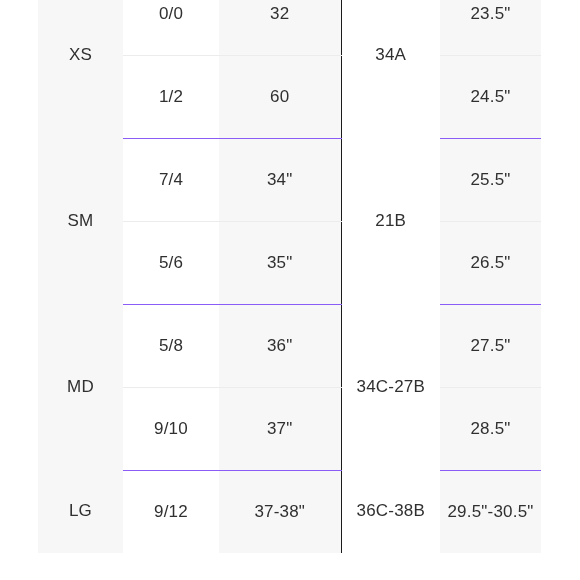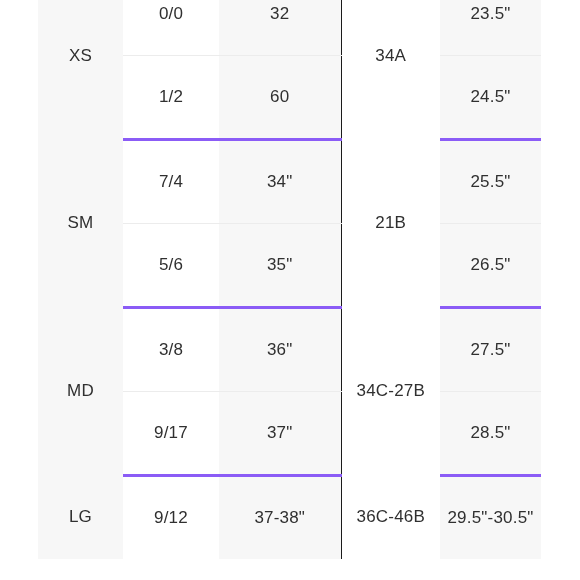--- a/index.html
+++ b/index.html
@@ -56,21 +56,21 @@
   td.shade  { background: #f7f7f7; }
   td.plain  { background: #ffffff; }
 
   
   tr.sub-top td.ruled {
     border-bottom: 1px solid #ececec;
   }
 
   
   tr.group-end td {
-    border-bottom: 3px solid #8b5cf6;
+    border-bottom: 1px solid #8b5cf6;
   }
 
   
   td.vrule-right {
     border-right: 1.5px solid #1b1b1b;
   }
 
   td.size-cell {
     font-size: 17px;
     color: #303030;
@@ -136,36 +136,36 @@
         <td class="shade ruled nowrap">25.5"</td>
       </tr>
       <tr class="group-end">
         <td class="plain">5/6</td>
         <td class="shade vrule-right">35"</td>
         <td class="shade nowrap">26.5"</td>
       </tr>
 
       <tr class="sub-top">
         <td class="shade size-cell" rowspan="2">MD</td>
-        <td class="plain ruled">3/8</td>
+        <td class="plain ruled">5/8</td>
         <td class="shade ruled vrule-right">36"</td>
         <td class="plain wrapcell" rowspan="2">34C-27B</td>
         <td class="shade ruled nowrap">27.5"</td>
       </tr>
       <tr class="group-end">
-        <td class="plain">9/17</td>
+        <td class="plain">9/10</td>
         <td class="shade vrule-right">37"</td>
         <td class="shade nowrap">28.5"</td>
       </tr>
 
       <tr>
         <td class="shade size-cell">LG</td>
         <td class="plain">9/12</td>
         <td class="shade vrule-right nowrap">37-38"</td>
-        <td class="plain wrapcell">36C-46B</td>
+        <td class="plain wrapcell">36C-38B</td>
         <td class="shade nowrap">29.5"-30.5"</td>
       </tr>
 
     </tbody>
   </table>
 
   <div id="left-gutter"></div>
   <div id="right-clip"></div>
 
 </div>

